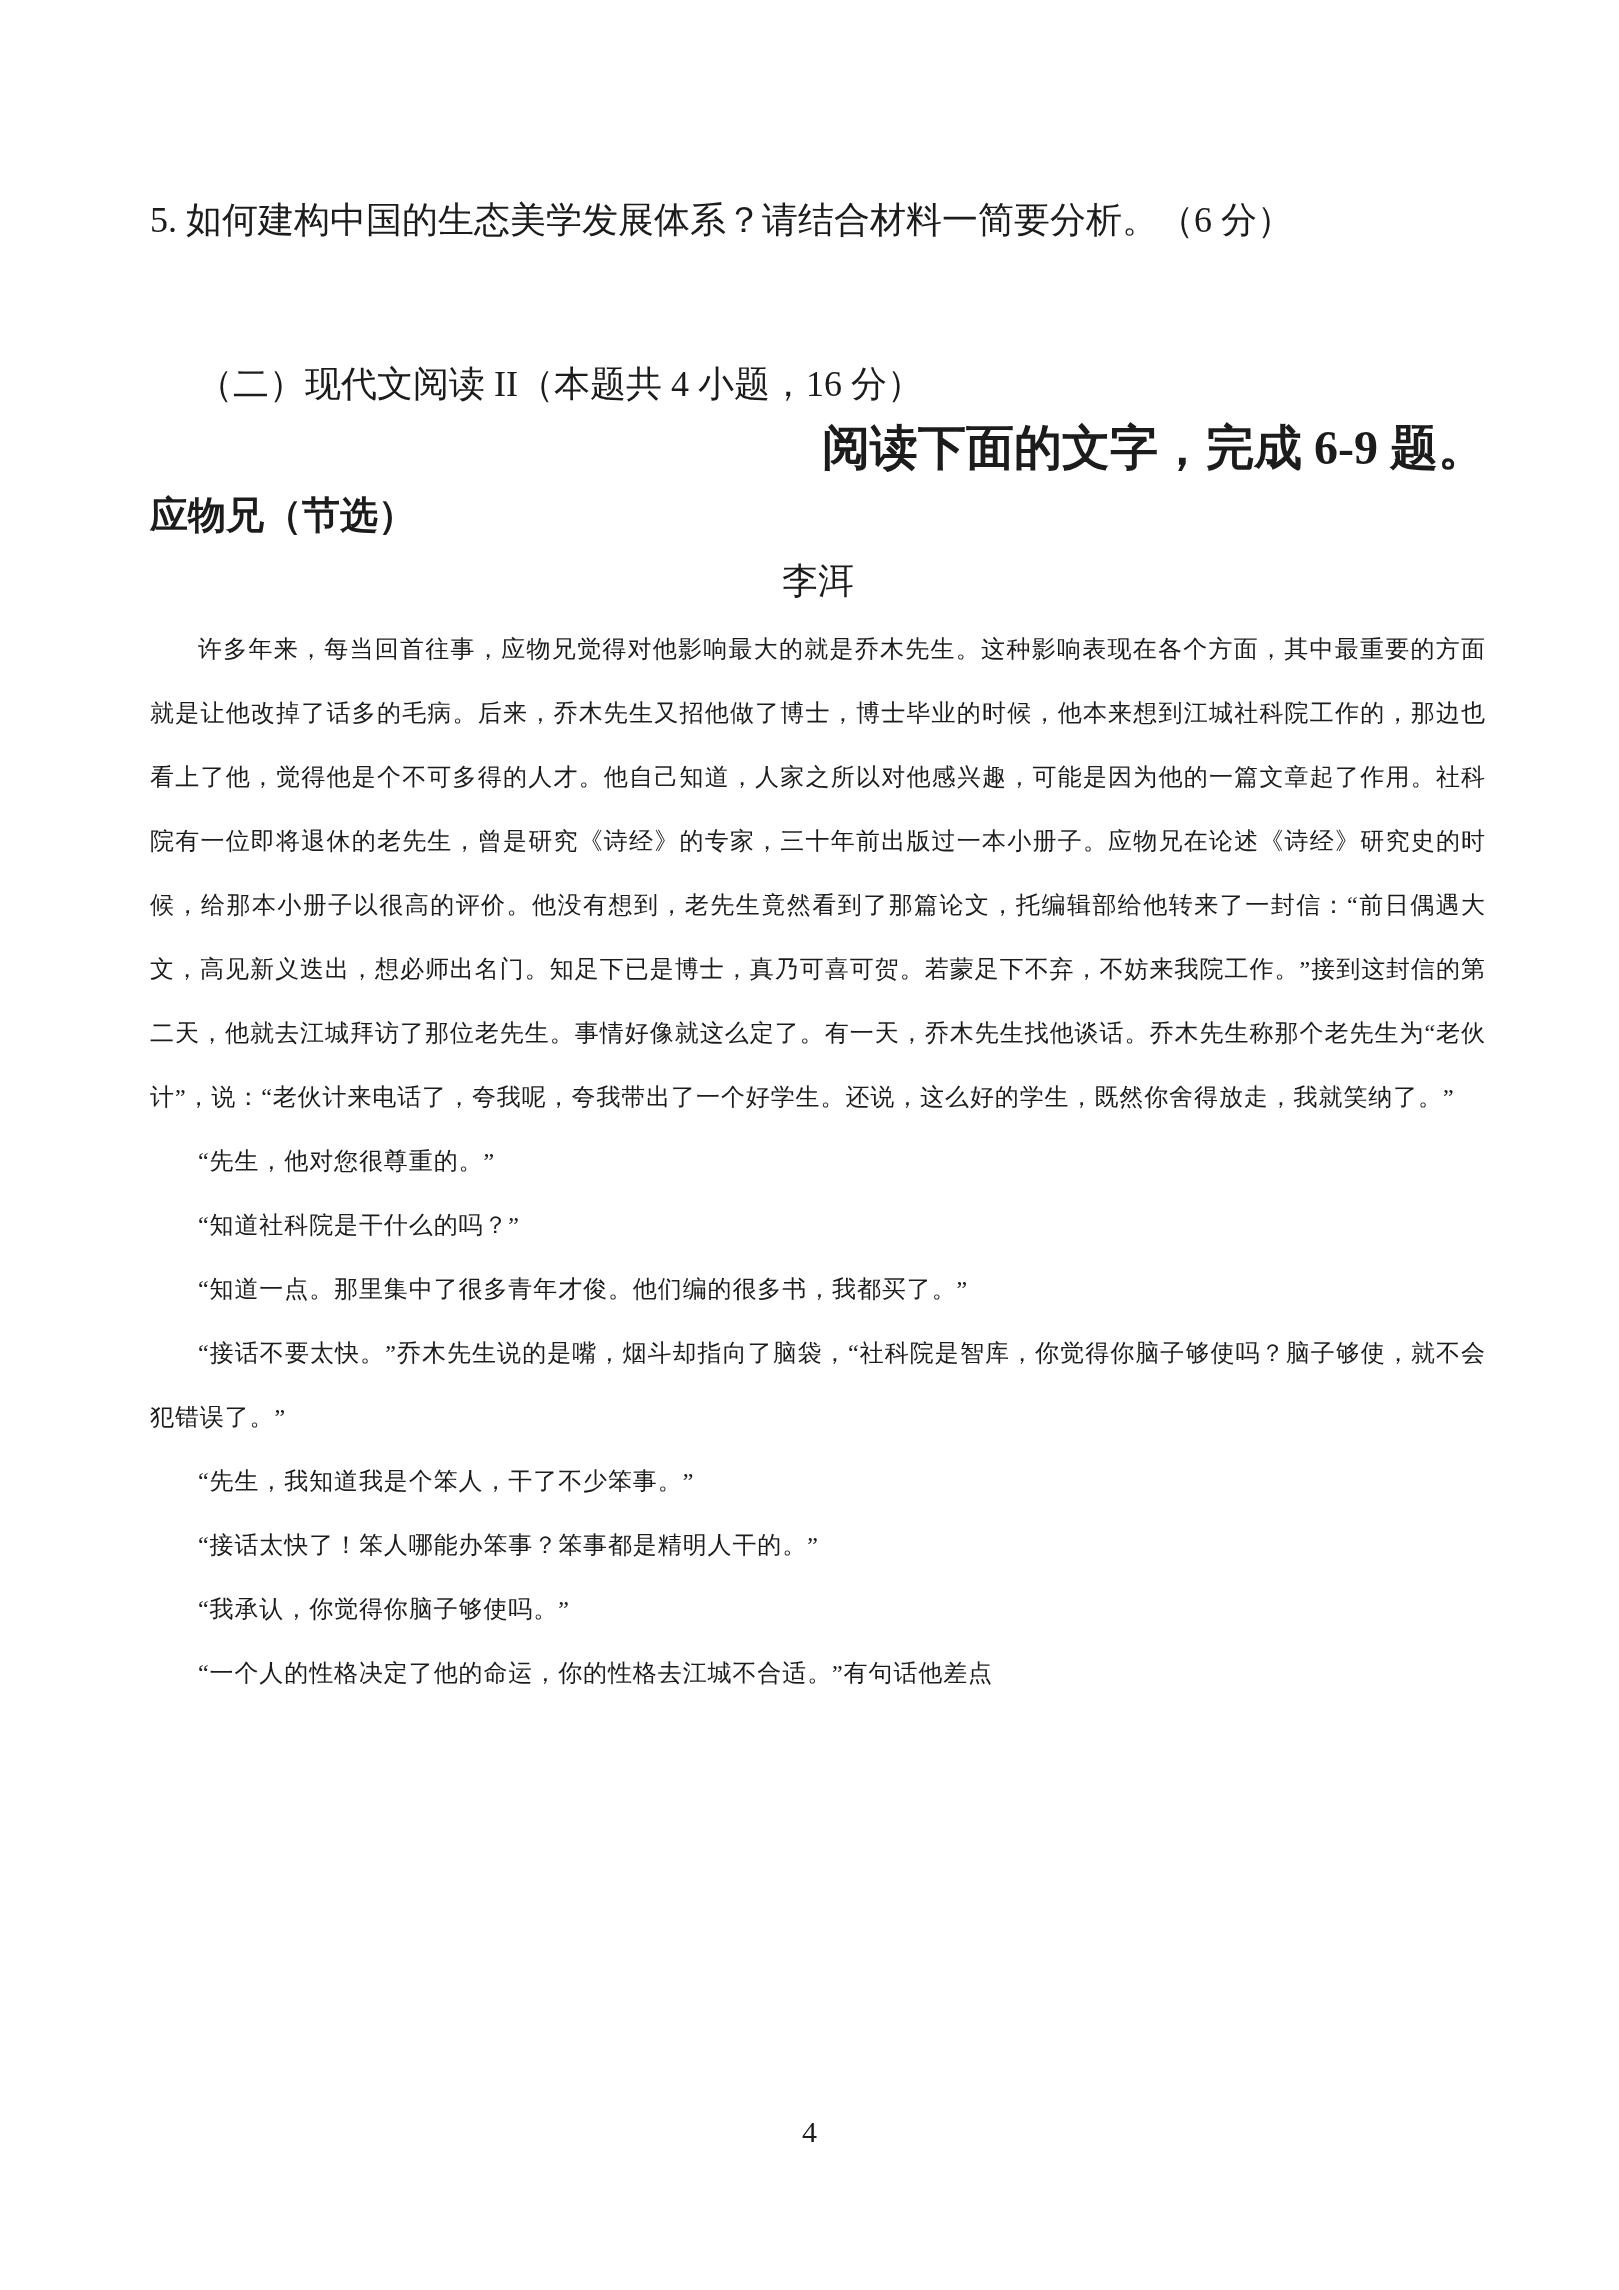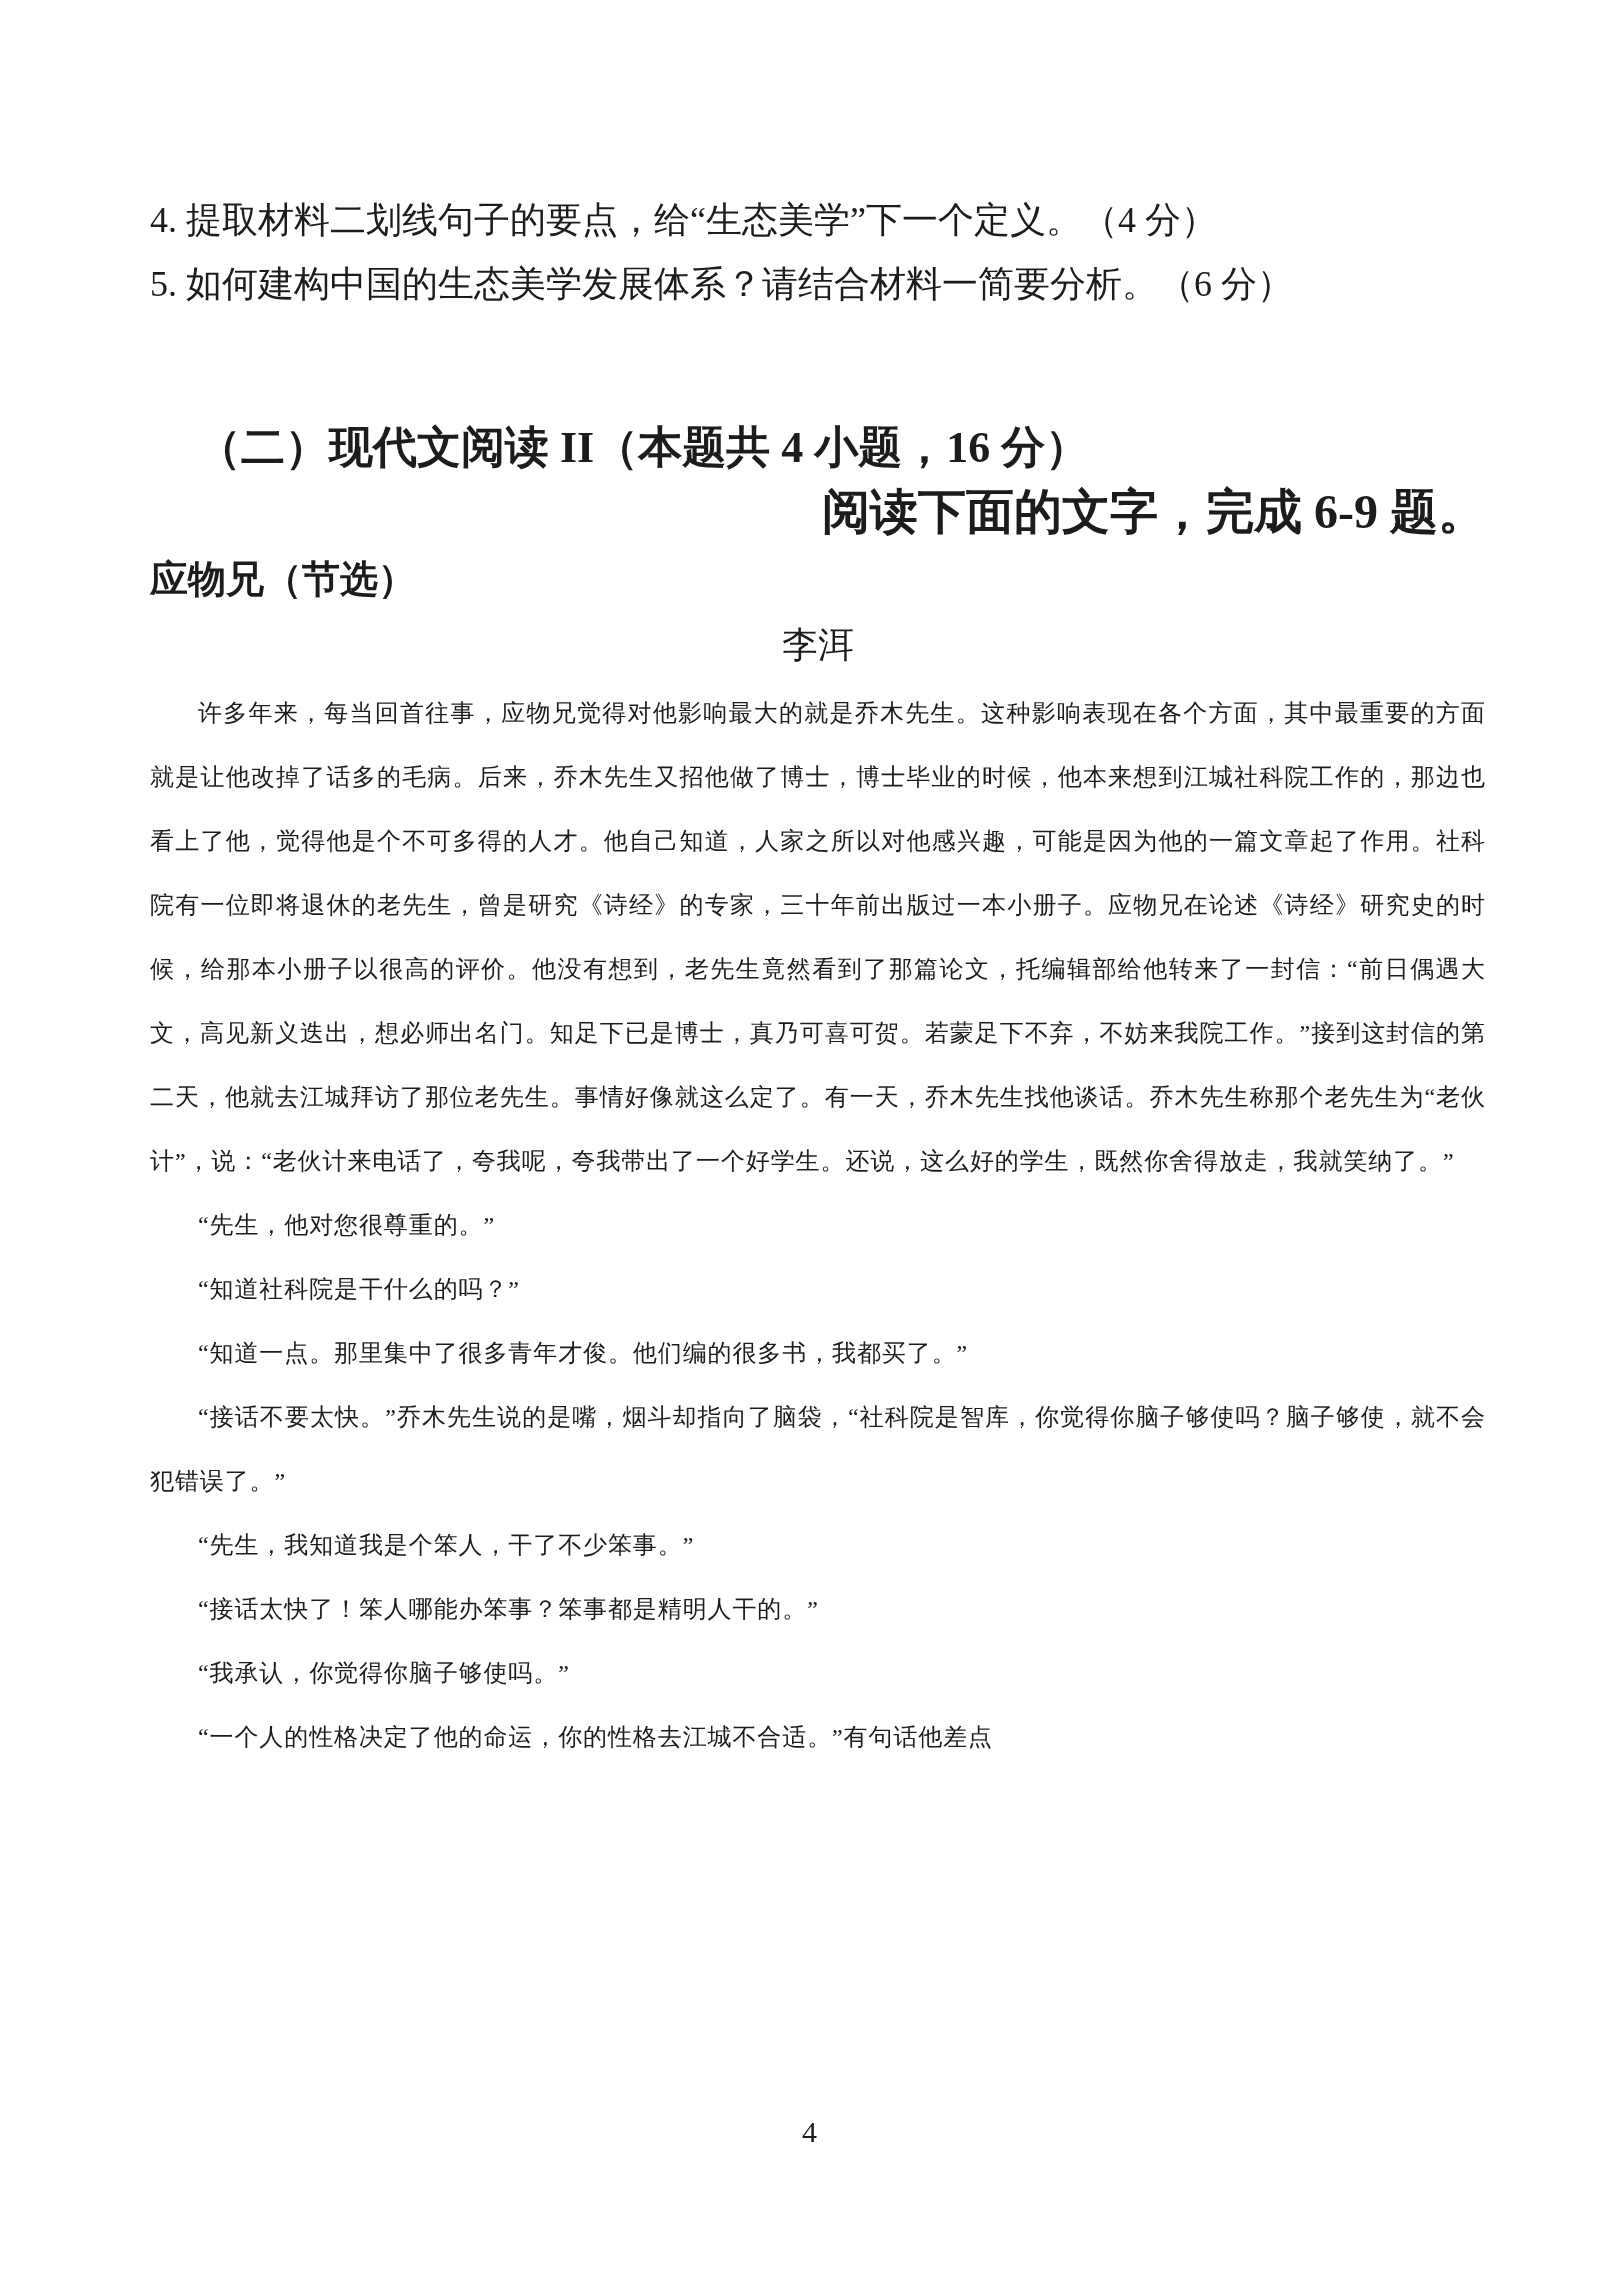--- a/index.html
+++ b/index.html
@@ -21,23 +21,23 @@
     left: 150px;
     right: 133px;
     top: 188px;
   }
   .q-line {
     font-size: 36px;
     line-height: 64px;
     white-space: nowrap;
   }
   .section-heading {
-    font-size: 44px;
+    font-size: 36px;
     line-height: 64px;
-    font-weight: bold;
+    font-weight: normal;
     margin-top: 100px;
     padding-left: 47px;
     white-space: nowrap;
   }
   .instruction {
     font-size: 48px;
     line-height: 64px;
     font-weight: bold;
     padding-left: 61px;
     white-space: nowrap;
@@ -73,21 +73,20 @@
     font-size: 30px;
     line-height: 36px;
   }
 </style>
 </head>
 <body>
 
 <div class="page">
   <div class="content">
 
-    <div class="q-line">4. 提取材料二划线句子的要点，给“生态美学”下一个定义。（4 分）</div>
     <div class="q-line">5. 如何建构中国的生态美学发展体系？请结合材料一简要分析。（6 分）</div>
 
     <div class="section-heading">（二）现代文阅读 II（本题共 4 小题，16 分）</div>
     <div class="instruction">阅读下面的文字，完成 6-9 题。</div>
 
     <div class="passage-title">应物兄（节选）</div>
     <div class="passage-author">李洱</div>
 
     <div class="para first">许多年来，每当回首往事，应物兄觉得对他影响最大的就是乔木先生。这种影响表现在各个方面，其中最重要的方面就是让他改掉了话多的毛病。后来，乔木先生又招他做了博士，博士毕业的时候，他本来想到江城社科院工作的，那边也看上了他，觉得他是个不可多得的人才。他自己知道，人家之所以对他感兴趣，可能是因为他的一篇文章起了作用。社科院有一位即将退休的老先生，曾是研究《诗经》的专家，三十年前出版过一本小册子。应物兄在论述《诗经》研究史的时候，给那本小册子以很高的评价。他没有想到，老先生竟然看到了那篇论文，托编辑部给他转来了一封信：“前日偶遇大文，高见新义迭出，想必师出名门。知足下已是博士，真乃可喜可贺。若蒙足下不弃，不妨来我院工作。”接到这封信的第二天，他就去江城拜访了那位老先生。事情好像就这么定了。有一天，乔木先生找他谈话。乔木先生称那个老先生为“老伙计”，说：“老伙计来电话了，夸我呢，夸我带出了一个好学生。还说，这么好的学生，既然你舍得放走，我就笑纳了。”</div>
     <div class="para">“先生，他对您很尊重的。”</div>

